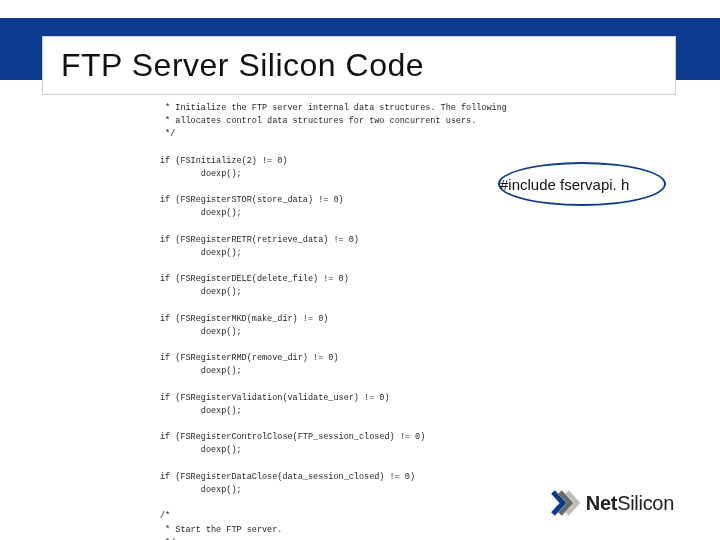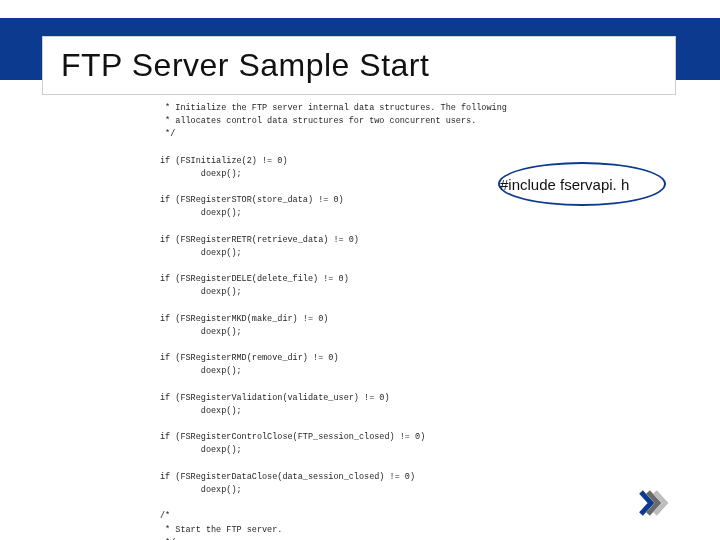--- a/index.html
+++ b/index.html
@@ -87,21 +87,21 @@
   .logo-text b {
     font-weight: 700;
   }
 </style>
 </head>
 <body>
 
 <div class="banner"></div>
 
 <div class="title-box">
-  <h1>FTP Server Sample Start</h1>
+  <h1>FTP Server Silicon Code</h1>
 </div>
 
 <div class="code-area"> * Initialize the FTP server internal data structures. The following
  * allocates control data structures for two concurrent users.
  */
 
 if (FSInitialize(2) != 0)
         doexp();
 
 if (FSRegisterSTOR(store_data) != 0)
@@ -140,13 +140,16 @@
 </div>
 
 <div class="logo">
   <span class="chev">
     <svg width="30" height="30" viewBox="0 0 30 30">
       <polyline points="3,4 13,15 3,26" fill="none" stroke-width="5" stroke-linecap="butt" stroke-linejoin="miter" stroke="#0c3a8e"></polyline>
       <polyline points="10,4 20,15 10,26" fill="none" stroke-width="5" stroke-linecap="butt" stroke-linejoin="miter" stroke="#6a6a6a"></polyline>
       <polyline points="17,4 27,15 17,26" fill="none" stroke-width="5" stroke-linecap="butt" stroke-linejoin="miter" stroke="#bdbdbd"></polyline>
     </svg>
   </span>
+  <span class="logo-text">
+    <b>Net</b><span>Silicon</span>
+  </span>
 </div>
 
 </body></html>

